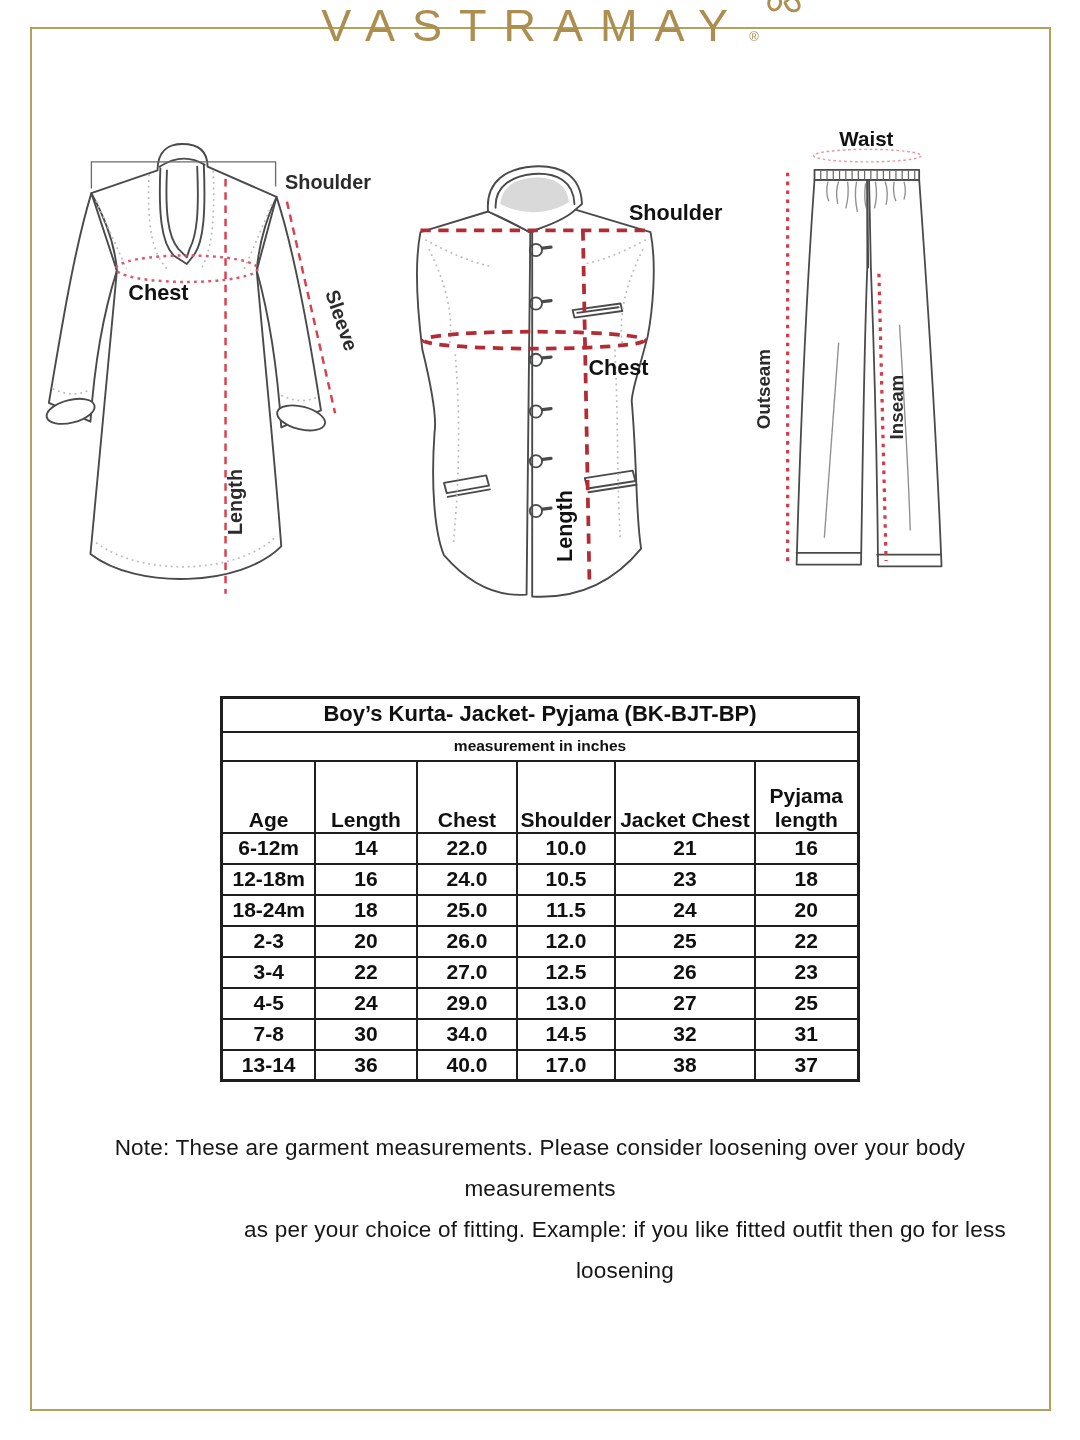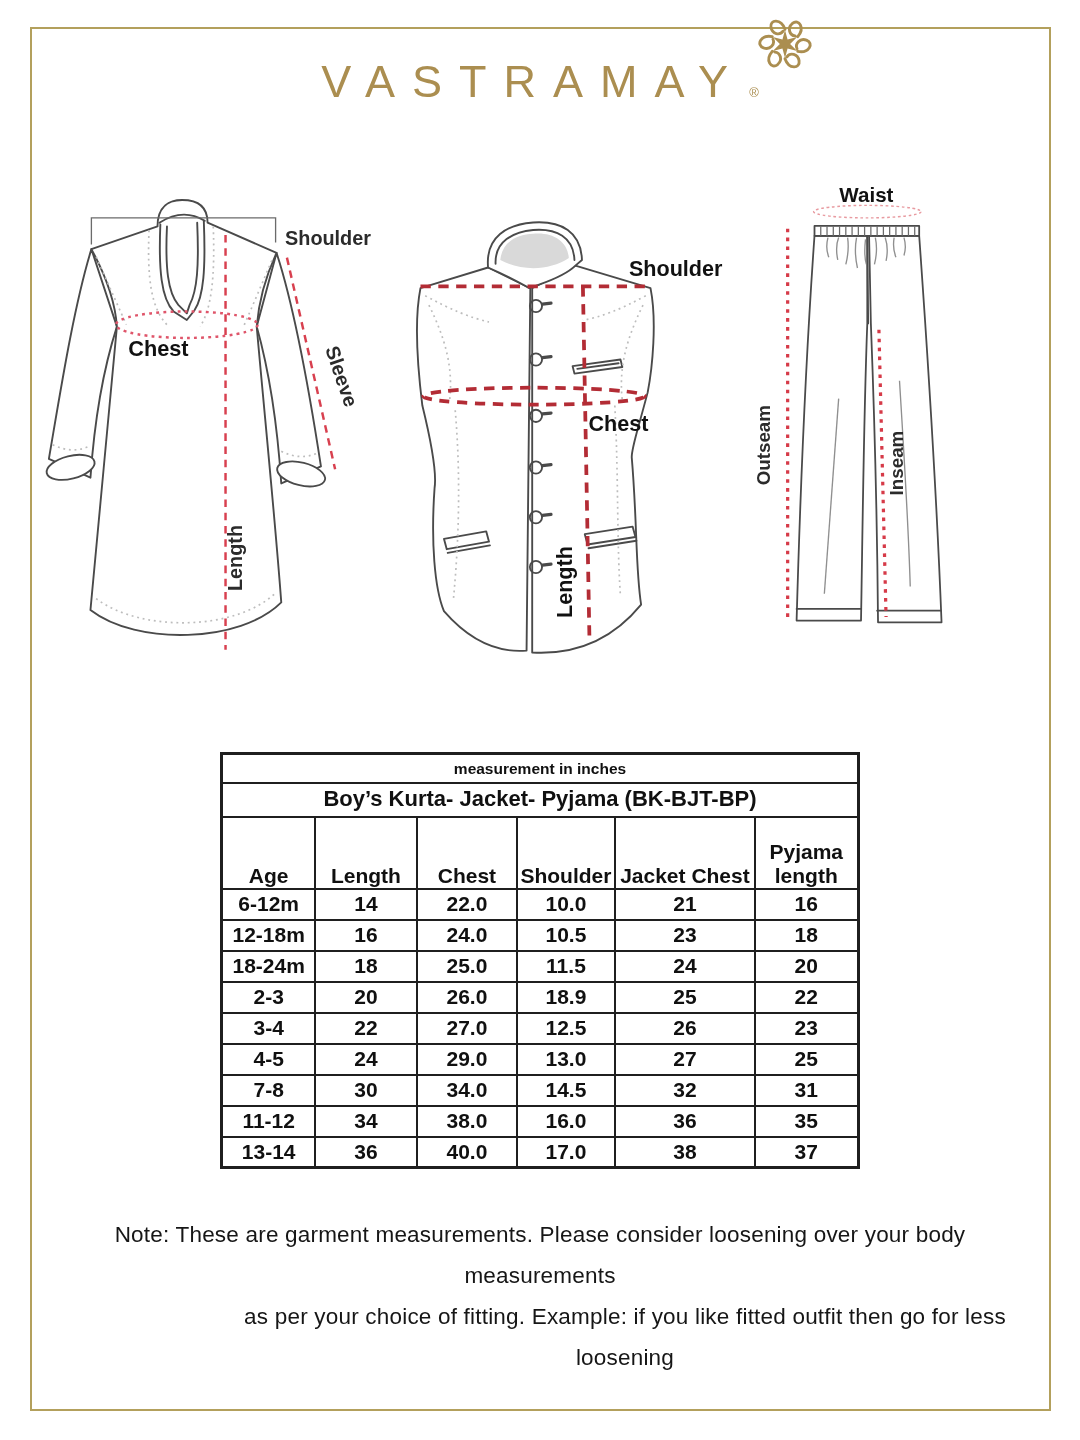--- a/index.html
+++ b/index.html
@@ -2,21 +2,21 @@
 <html><head>
 <meta charset="utf-8">
 <style>
   * { margin:0; padding:0; box-sizing:border-box; }
   body { background:#ffffff; font-family:"Liberation Sans", sans-serif; }
   .page { position:relative; width:1080px; height:1440px; background:#fff; overflow:hidden; }
   .frame { position:absolute; left:30px; top:27px; right:29px; bottom:29px;
            border:2px solid #b3a05c; pointer-events:none; }
 
   
-  .logo-row { display:flex; justify-content:center; padding-top:56px; }
+  .logo-row { display:flex; justify-content:center; }
   .logo { position:relative; }
   .wordmark { font-size:45px; letter-spacing:17px; color:#ab8e50; font-weight:400; }
   .reg { font-size:13px; color:#ab8e50; vertical-align:baseline; margin-left:4px; }
   .ornament { position:absolute; right:-58px; top:-44px; width:64px; height:64px; }
 
   
   .diagrams { display:flex; justify-content:space-between; align-items:flex-start;
               padding:0 22px 0 28px; margin-top:58px; height:532px; }
   .svg-kurta  { width:345px; height:529px; }
   .svg-jacket { width:338px; height:526px; }
@@ -203,24 +203,24 @@
     <colgroup>
       <col class="w-age">
         <col class="w-len">
         <col class="w-chest">
         <col class="w-sh">
         <col class="w-jc">
         <col class="w-pl">
     </colgroup>
     <thead>
       <tr>
-        <th class="t-subtitle" colspan="6">measurement in inches</th>
+        <th class="t-title" colspan="6">Boy’s Kurta- Jacket- Pyjama (BK-BJT-BP)</th>
       </tr>
       <tr>
-        <th class="t-title" colspan="6">Boy’s Kurta- Jacket- Pyjama (BK-BJT-BP)</th>
+        <th class="t-subtitle" colspan="6">measurement in inches</th>
       </tr>
       <tr>
         <th class="col-head">Age</th>
         <th class="col-head">Length</th>
         <th class="col-head">Chest</th>
         <th class="col-head">Shoulder</th>
         <th class="col-head">Jacket  Chest</th>
         <th class="col-head">Pyjama length</th>
       </tr>
     </thead>
@@ -250,21 +250,21 @@
           <td class="cell">25.0</td>
           <td class="cell">11.5</td>
           <td class="cell">24</td>
           <td class="cell">20</td>
         </tr>
 
         <tr>
           <td class="cell">2-3</td>
           <td class="cell">20</td>
           <td class="cell">26.0</td>
-          <td class="cell">18.9</td>
+          <td class="cell">12.0</td>
           <td class="cell">25</td>
           <td class="cell">22</td>
         </tr>
 
         <tr>
           <td class="cell">3-4</td>
           <td class="cell">22</td>
           <td class="cell">27.0</td>
           <td class="cell">12.5</td>
           <td class="cell">26</td>
@@ -285,28 +285,20 @@
         <tr>
           <td class="cell">7-8</td>
           <td class="cell">30</td>
           <td class="cell">34.0</td>
           <td class="cell">14.5</td>
           <td class="cell">32</td>
           <td class="cell">31</td>
         </tr>
 
 
-        <tr>
-          <td class="cell">11-12</td>
-          <td class="cell">34</td>
-          <td class="cell">38.0</td>
-          <td class="cell">16.0</td>
-          <td class="cell">36</td>
-          <td class="cell">35</td>
-        </tr>
 
         <tr>
           <td class="cell">13-14</td>
           <td class="cell">36</td>
           <td class="cell">40.0</td>
           <td class="cell">17.0</td>
           <td class="cell">38</td>
           <td class="cell">37</td>
         </tr>
       </tbody>

